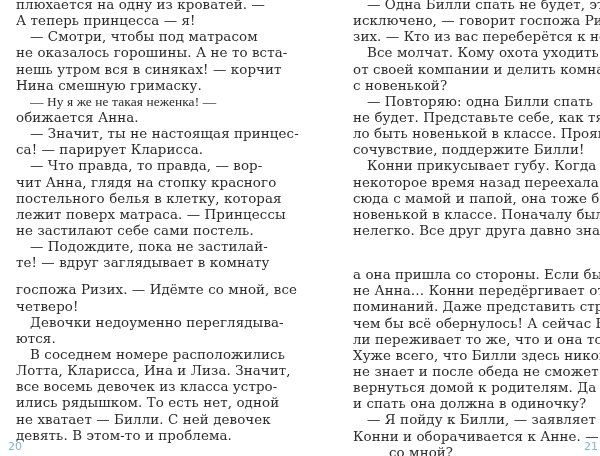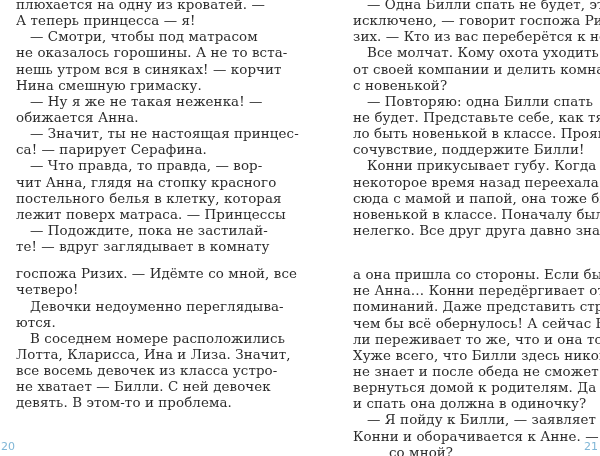--- a/index.html
+++ b/index.html
@@ -16,51 +16,53 @@
   .page-right .text-block { left: 53px; width: 226px; }
   .line {
     display: block; height: 22.05px; line-height: 22px;
     font-size: 13.4px; white-space: nowrap; letter-spacing: 0.1px;
   }
   .line.indent { padding-left: 14px; }
   .page-number {
     position: absolute; top: 440px; font-family: "DejaVu Sans", sans-serif;
     font-size: 11px; line-height: 14px;
   }
-  .page-left .page-number { left: 1px; }
+  .page-left .page-number { left: 8px; }
   .page-right .page-number { right: 2px; }
 </style>
 </head>
 <body style="color: rgb(43, 43, 43);">
 
 <div class="page page-left">
   <div class="text-block" id="left-text">
       <span class="line" style="height: 16.1481px; line-height: 16.1481px;">плюхается на одну из кроватей. —</span>
       <span class="line" style="height: 16.1481px; line-height: 16.1481px;">А теперь принцесса — я!</span>
       <span class="line indent" style="height: 16.1481px; line-height: 16.1481px;">— Смотри, чтобы под матрасом</span>
       <span class="line" style="height: 16.1481px; line-height: 16.1481px;">не оказалось горошины. А не то вста-</span>
       <span class="line" style="height: 16.1481px; line-height: 16.1481px;">нешь утром вся в синяках! — корчит</span>
       <span class="line" style="height: 16.1481px; line-height: 16.1481px;">Нина смешную гримаску.</span>
-      <span class="line indent" style="height: 16.1481px; line-height: 16.1481px;">— Ну я же не такая неженка! —</span>
+      <span class="line indent" style="height: 16.1481px; line-height: 16.1481px; font-family: Liberation Serif, serif;">— Ну я же не такая неженка! —</span>
       <span class="line" style="height: 16.1481px; line-height: 16.1481px;">обижается Анна.</span>
       <span class="line indent" style="height: 16.1481px; line-height: 16.1481px;">— Значит, ты не настоящая принцес-</span>
-      <span class="line" style="height: 16.1481px; line-height: 16.1481px;">са! — парирует Серафина.</span>
+      <span class="line" style="height: 16.1481px; line-height: 16.1481px;">са! — парирует Кларисса.</span>
       <span class="line indent" style="height: 16.1481px; line-height: 16.1481px;">— Что правда, то правда, — вор-</span>
       <span class="line" style="height: 16.1481px; line-height: 16.1481px;">чит Анна, глядя на стопку красного</span>
       <span class="line" style="height: 16.1481px; line-height: 16.1481px;">постельного белья в клетку, которая</span>
       <span class="line" style="height: 16.1481px; line-height: 16.1481px;">лежит поверх матраса. — Принцессы</span>
+      <span class="line" style="height: 16.1481px; line-height: 16.1481px;">не застилают себе сами постель.</span>
       <span class="line indent" style="height: 16.1481px; line-height: 16.1481px;">— Подождите, пока не застилай-</span>
       <span class="line" style="height: 16.1481px; line-height: 16.1481px;">те! — вдруг заглядывает в комнату</span>
       <span class="line" style="height: 16.1481px; line-height: 16.1481px; margin-top: 11px;">госпожа Ризих. — Идёмте со мной, все</span>
       <span class="line" style="height: 16.1481px; line-height: 16.1481px;">четверо!</span>
       <span class="line indent" style="height: 16.1481px; line-height: 16.1481px;">Девочки недоуменно переглядыва-</span>
       <span class="line" style="height: 16.1481px; line-height: 16.1481px;">ются.</span>
       <span class="line indent" style="height: 16.1481px; line-height: 16.1481px;">В соседнем номере расположились</span>
       <span class="line" style="height: 16.1481px; line-height: 16.1481px;">Лотта, Кларисса, Ина и Лиза. Значит,</span>
       <span class="line" style="height: 16.1481px; line-height: 16.1481px;">все восемь девочек из класса устро-</span>
+      <span class="line" style="height: 16.1481px; line-height: 16.1481px;">ились рядышком. То есть нет, одной</span>
       <span class="line" style="height: 16.1481px; line-height: 16.1481px;">не хватает — Билли. С ней девочек</span>
       <span class="line" style="height: 16.1481px; line-height: 16.1481px;">девять. В этом-то и проблема.</span>
     </div>
   <div class="page-number" style="color: rgb(127, 182, 214);">20</div>
 </div>
 
 <div class="page page-right">
   <div class="text-block" id="right-text">
       <span class="line indent" style="height: 16.1481px; line-height: 16.1481px;">— Одна Билли спать не будет, это</span>
       <span class="line" style="height: 16.1481px; line-height: 16.1481px;">исключено, — говорит госпожа Ри-</span>

